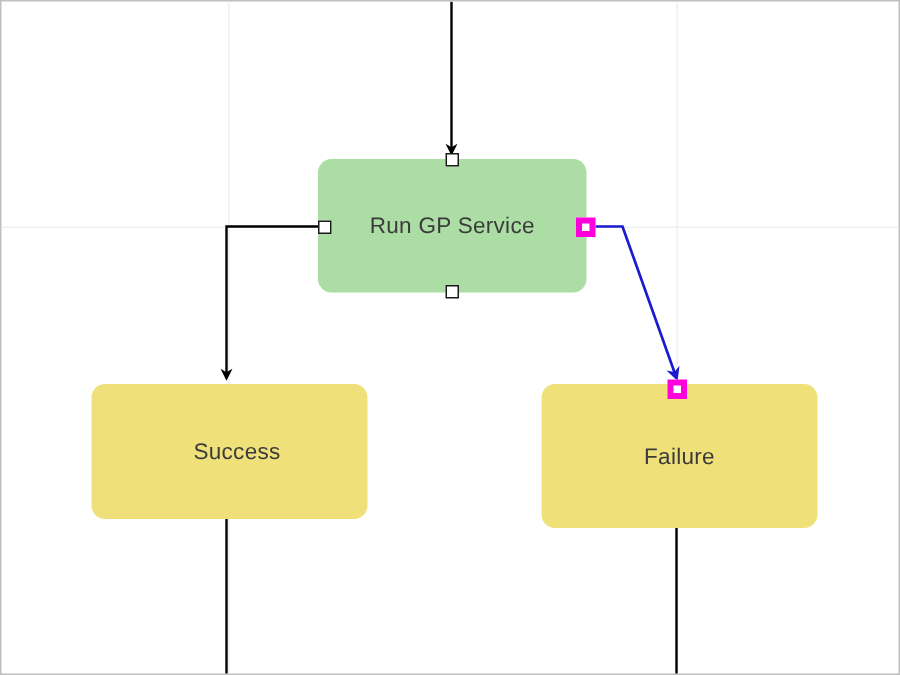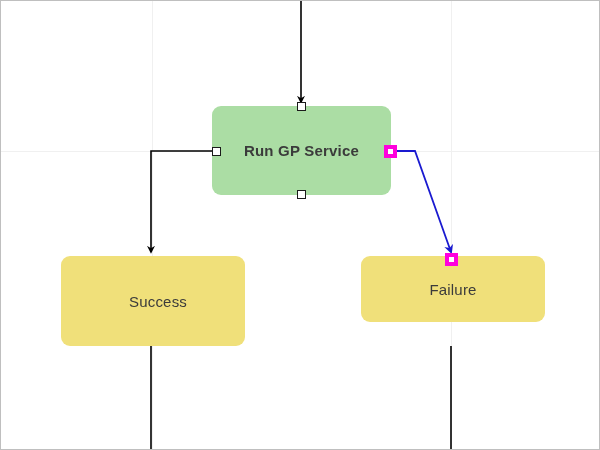--- a/index.html
+++ b/index.html
@@ -48,21 +48,20 @@
     display: flex;
     align-items: center;
     justify-content: center;
     font-size: 15px;
     color: #3b3b3b;
     letter-spacing: 0.2px;
     user-select: none;
   }
   .node-green {
     background: #abdda4;
-    font-weight: bold;
   }
   .node-yellow {
     background: #f0e07a;
   }
   .handle {
     position: absolute;
     box-sizing: border-box;
     width: 9px;
     height: 9px;
     background: #ffffff;
@@ -108,21 +107,21 @@
   </svg>
 
   <div class="node node-green" style="left:211px; top:105px; width:179px; height:89px;">
     <span>Run GP Service</span>
   </div>
 
   <div class="node node-yellow" style="left:60px; top:255px; width:184px; height:90px;padding-left:10px;">
     <span>Success</span>
   </div>
 
-  <div class="node node-yellow" style="left:360px; top:255px; width:184px; height:66px;">
+  <div class="node node-yellow" style="left:360px; top:255px; width:184px; height:96px;">
     <span>Failure</span>
   </div>
 
   <div class="handle" style="left:295.5px; top:100.5px;"></div>
   <div class="handle" style="left:210.5px; top:145.5px;"></div>
   <div class="handle" style="left:295.5px; top:188.5px;"></div>
 
   <div class="handle-selected" style="left:382.5px; top:143.5px;"></div>
   <div class="handle-selected" style="left:443.5px; top:251.5px;"></div>
 

